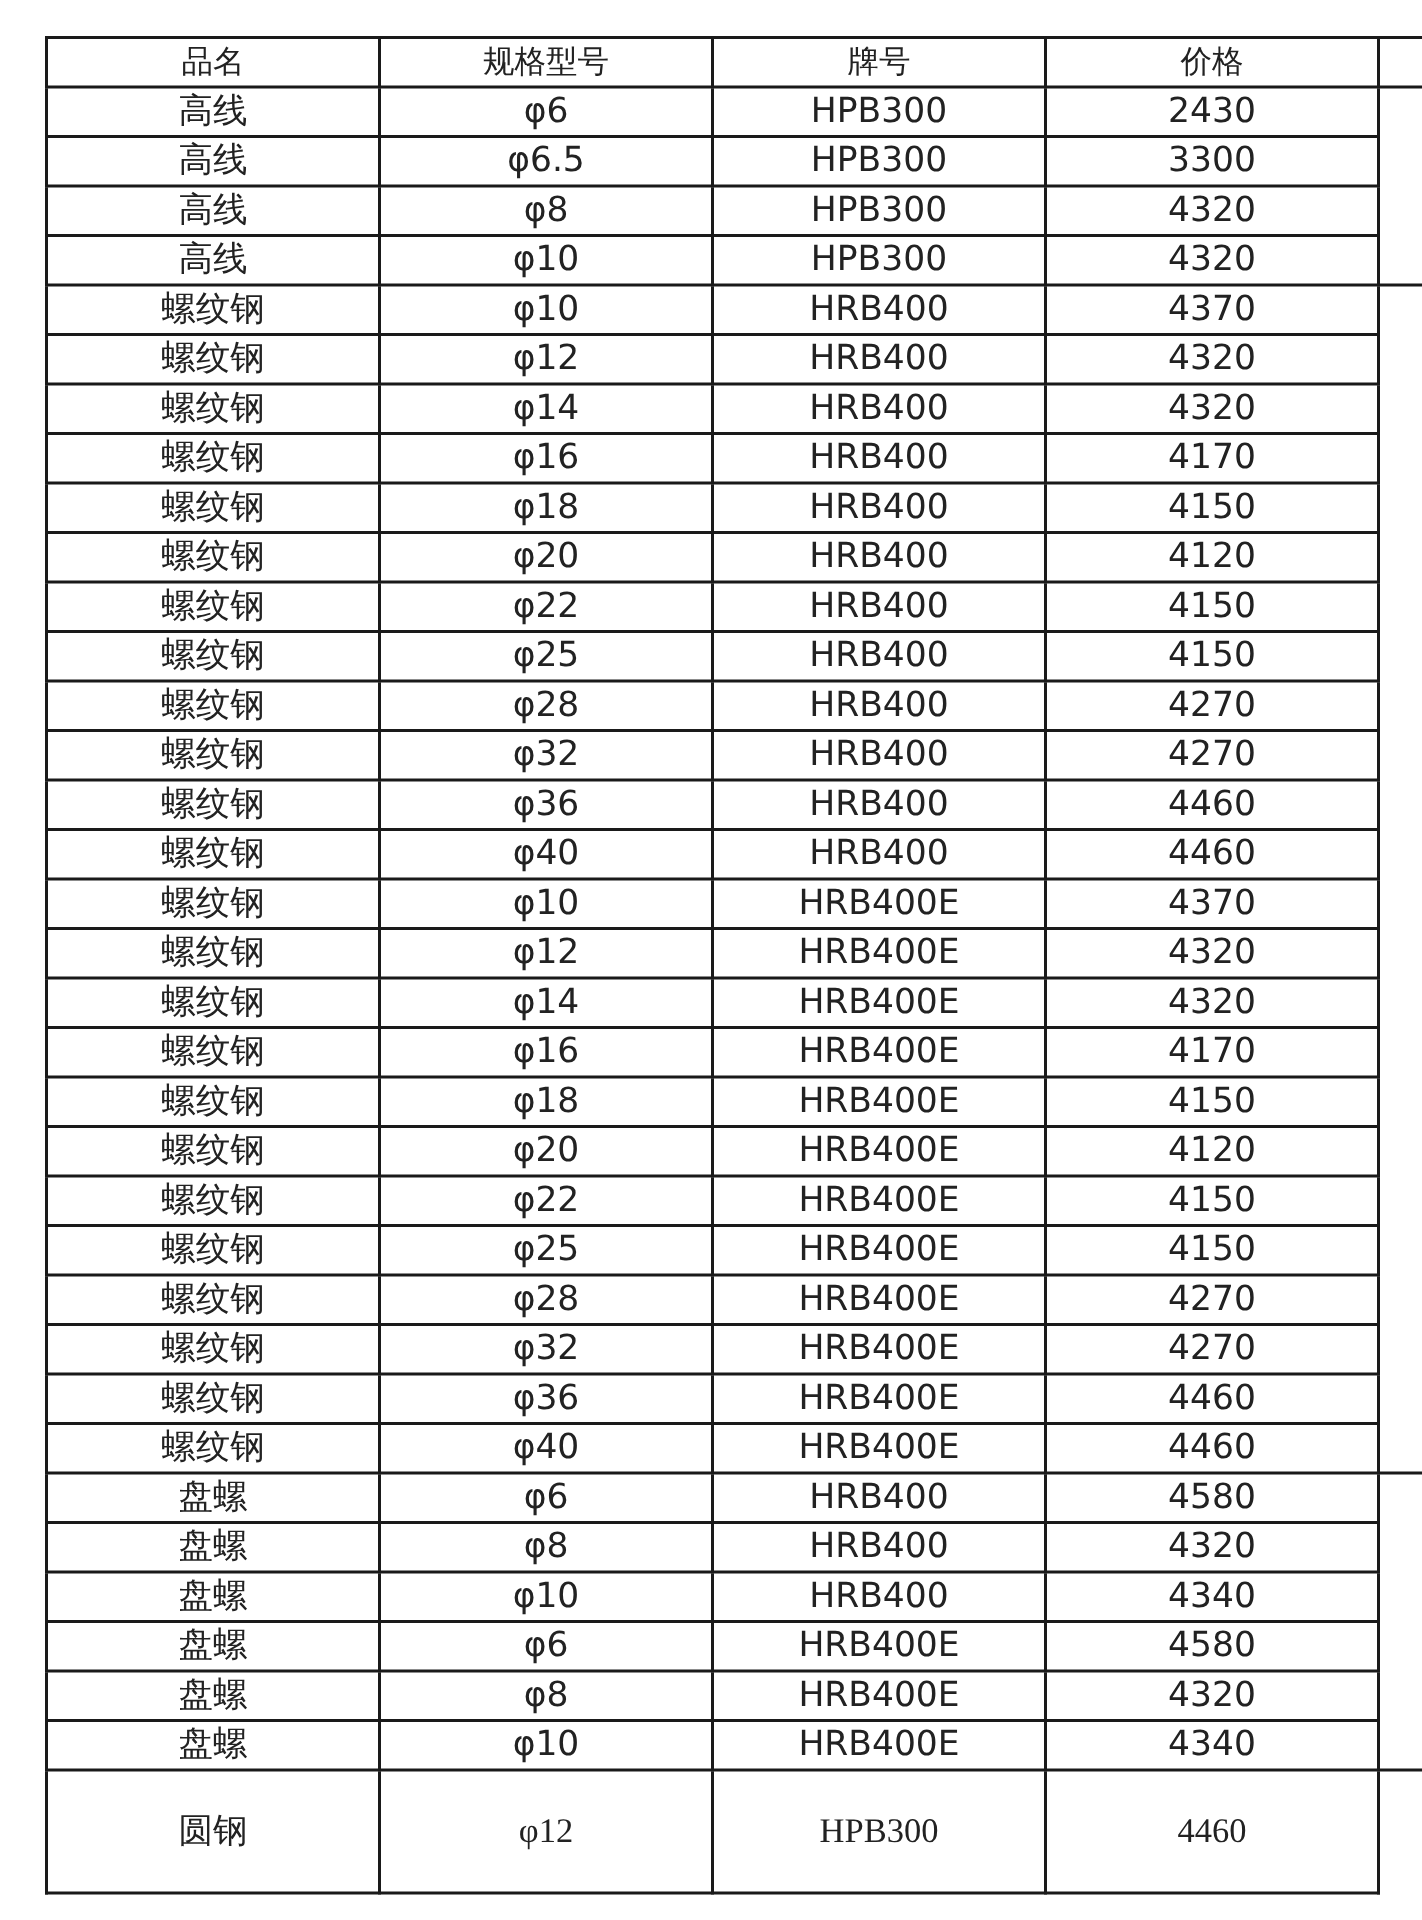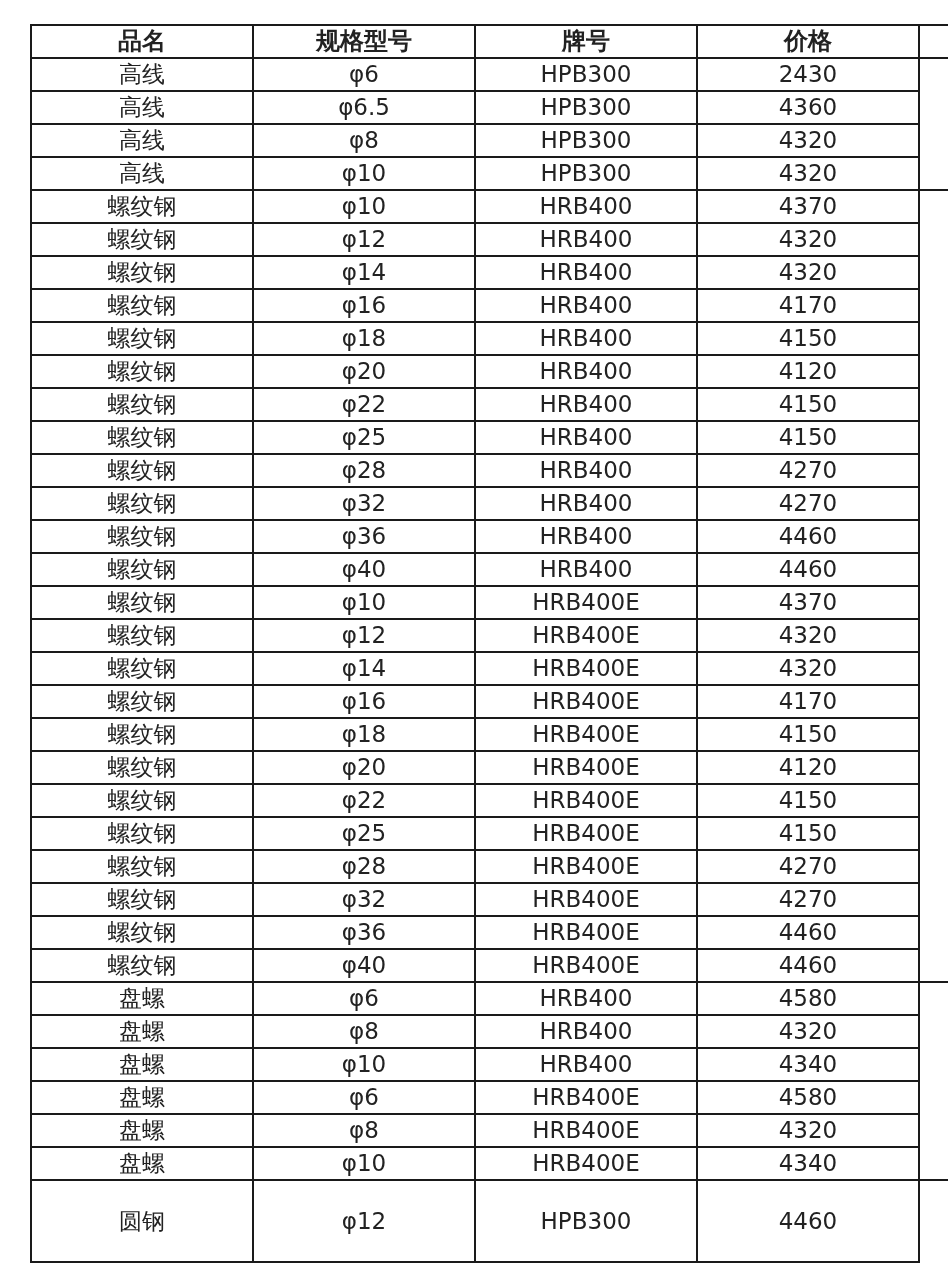--- a/index.html
+++ b/index.html
@@ -2,26 +2,26 @@
 <html><head>
 <meta charset="utf-8">
 <style>
   html, body { margin: 0; padding: 0; background: #ffffff; }
   body { width: 948px; height: 1280px; overflow: hidden; position: relative;
          font-family: "DejaVu Sans", "Liberation Sans", sans-serif; color: #222; }
   .sheet { position: absolute; left: 30px; top: 24px; width: 960px; }
   table { border-collapse: collapse; table-layout: fixed; }
   td, th { border: 2px solid #1a1a1a; padding: 0; text-align: center;
            font-size: 23px; height: 31px; line-height: 31px; white-space: nowrap; overflow: hidden; }
-  th { font-weight: bold; font-size: 24px; height: 31px; }
+  th { font-weight: normal; font-size: 21px; height: 31px; }
   col.c1 { width: 222px; } col.c2 { width: 222px; } col.c3 { width: 222px; } col.c4 { width: 222px; } col.c5 { width: 60px; }
   tr.head th.extra { border-right: none; border-left: none; }
   td.extra { border-top: none; border-bottom: none; border-right: none; }
   td.extra.grp-start { border-top: 2px solid #1a1a1a; }
-  tr.tall td { height: 60px; line-height: 80px; vertical-align: top; }
+  tr.tall td { height: 60px; line-height: 80px; vertical-align: top; font-family: Liberation Serif, serif; }
 </style>
 </head>
 <body>
 
 <div class="sheet">
   <table>
     <colgroup>
         <col class="c1">
         <col class="c2">
         <col class="c3">
@@ -42,21 +42,21 @@
           <td>高线</td>
           <td>φ6</td>
           <td>HPB300</td>
           <td>2430</td>
           <td class="extra grp-start"></td>
         </tr>
         <tr>
           <td>高线</td>
           <td>φ6.5</td>
           <td>HPB300</td>
-          <td>4360</td>
+          <td>3300</td>
           <td class="extra"></td>
         </tr>
         <tr>
           <td>高线</td>
           <td>φ8</td>
           <td>HPB300</td>
           <td>4320</td>
           <td class="extra"></td>
         </tr>
         <tr>

